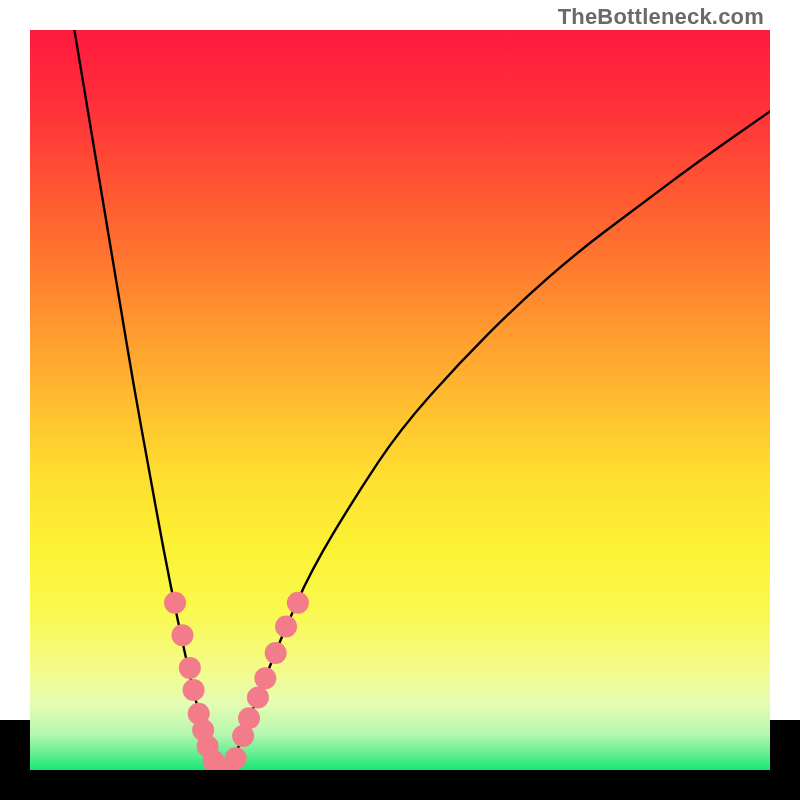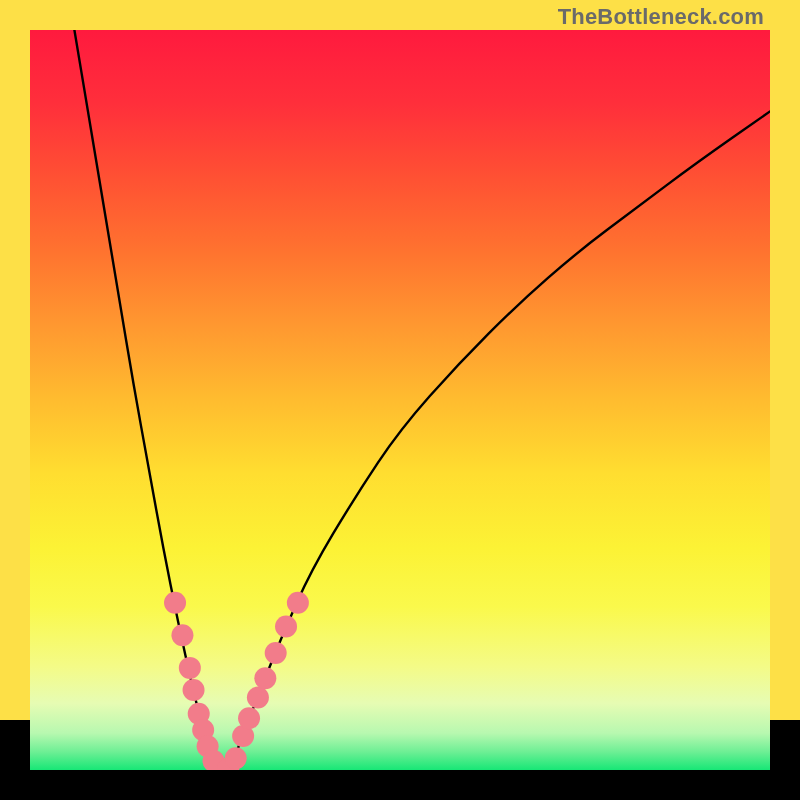--- a/index.html
+++ b/index.html
@@ -9,21 +9,21 @@
     height: 800px;
     background: #000;
     overflow: hidden;
   }
   .frame {
     position: absolute;
     left: 0;
     top: 0;
     width: 800px;
     height: 720px;
-    background: #fde047;
+    background: #ffffff;
     text-align: right;
   }
   .plot-area {
     position: absolute;
     left: 30px;
     top: 30px;
     width: 740px;
     height: 740px;
   }
   .gradient-bg {

